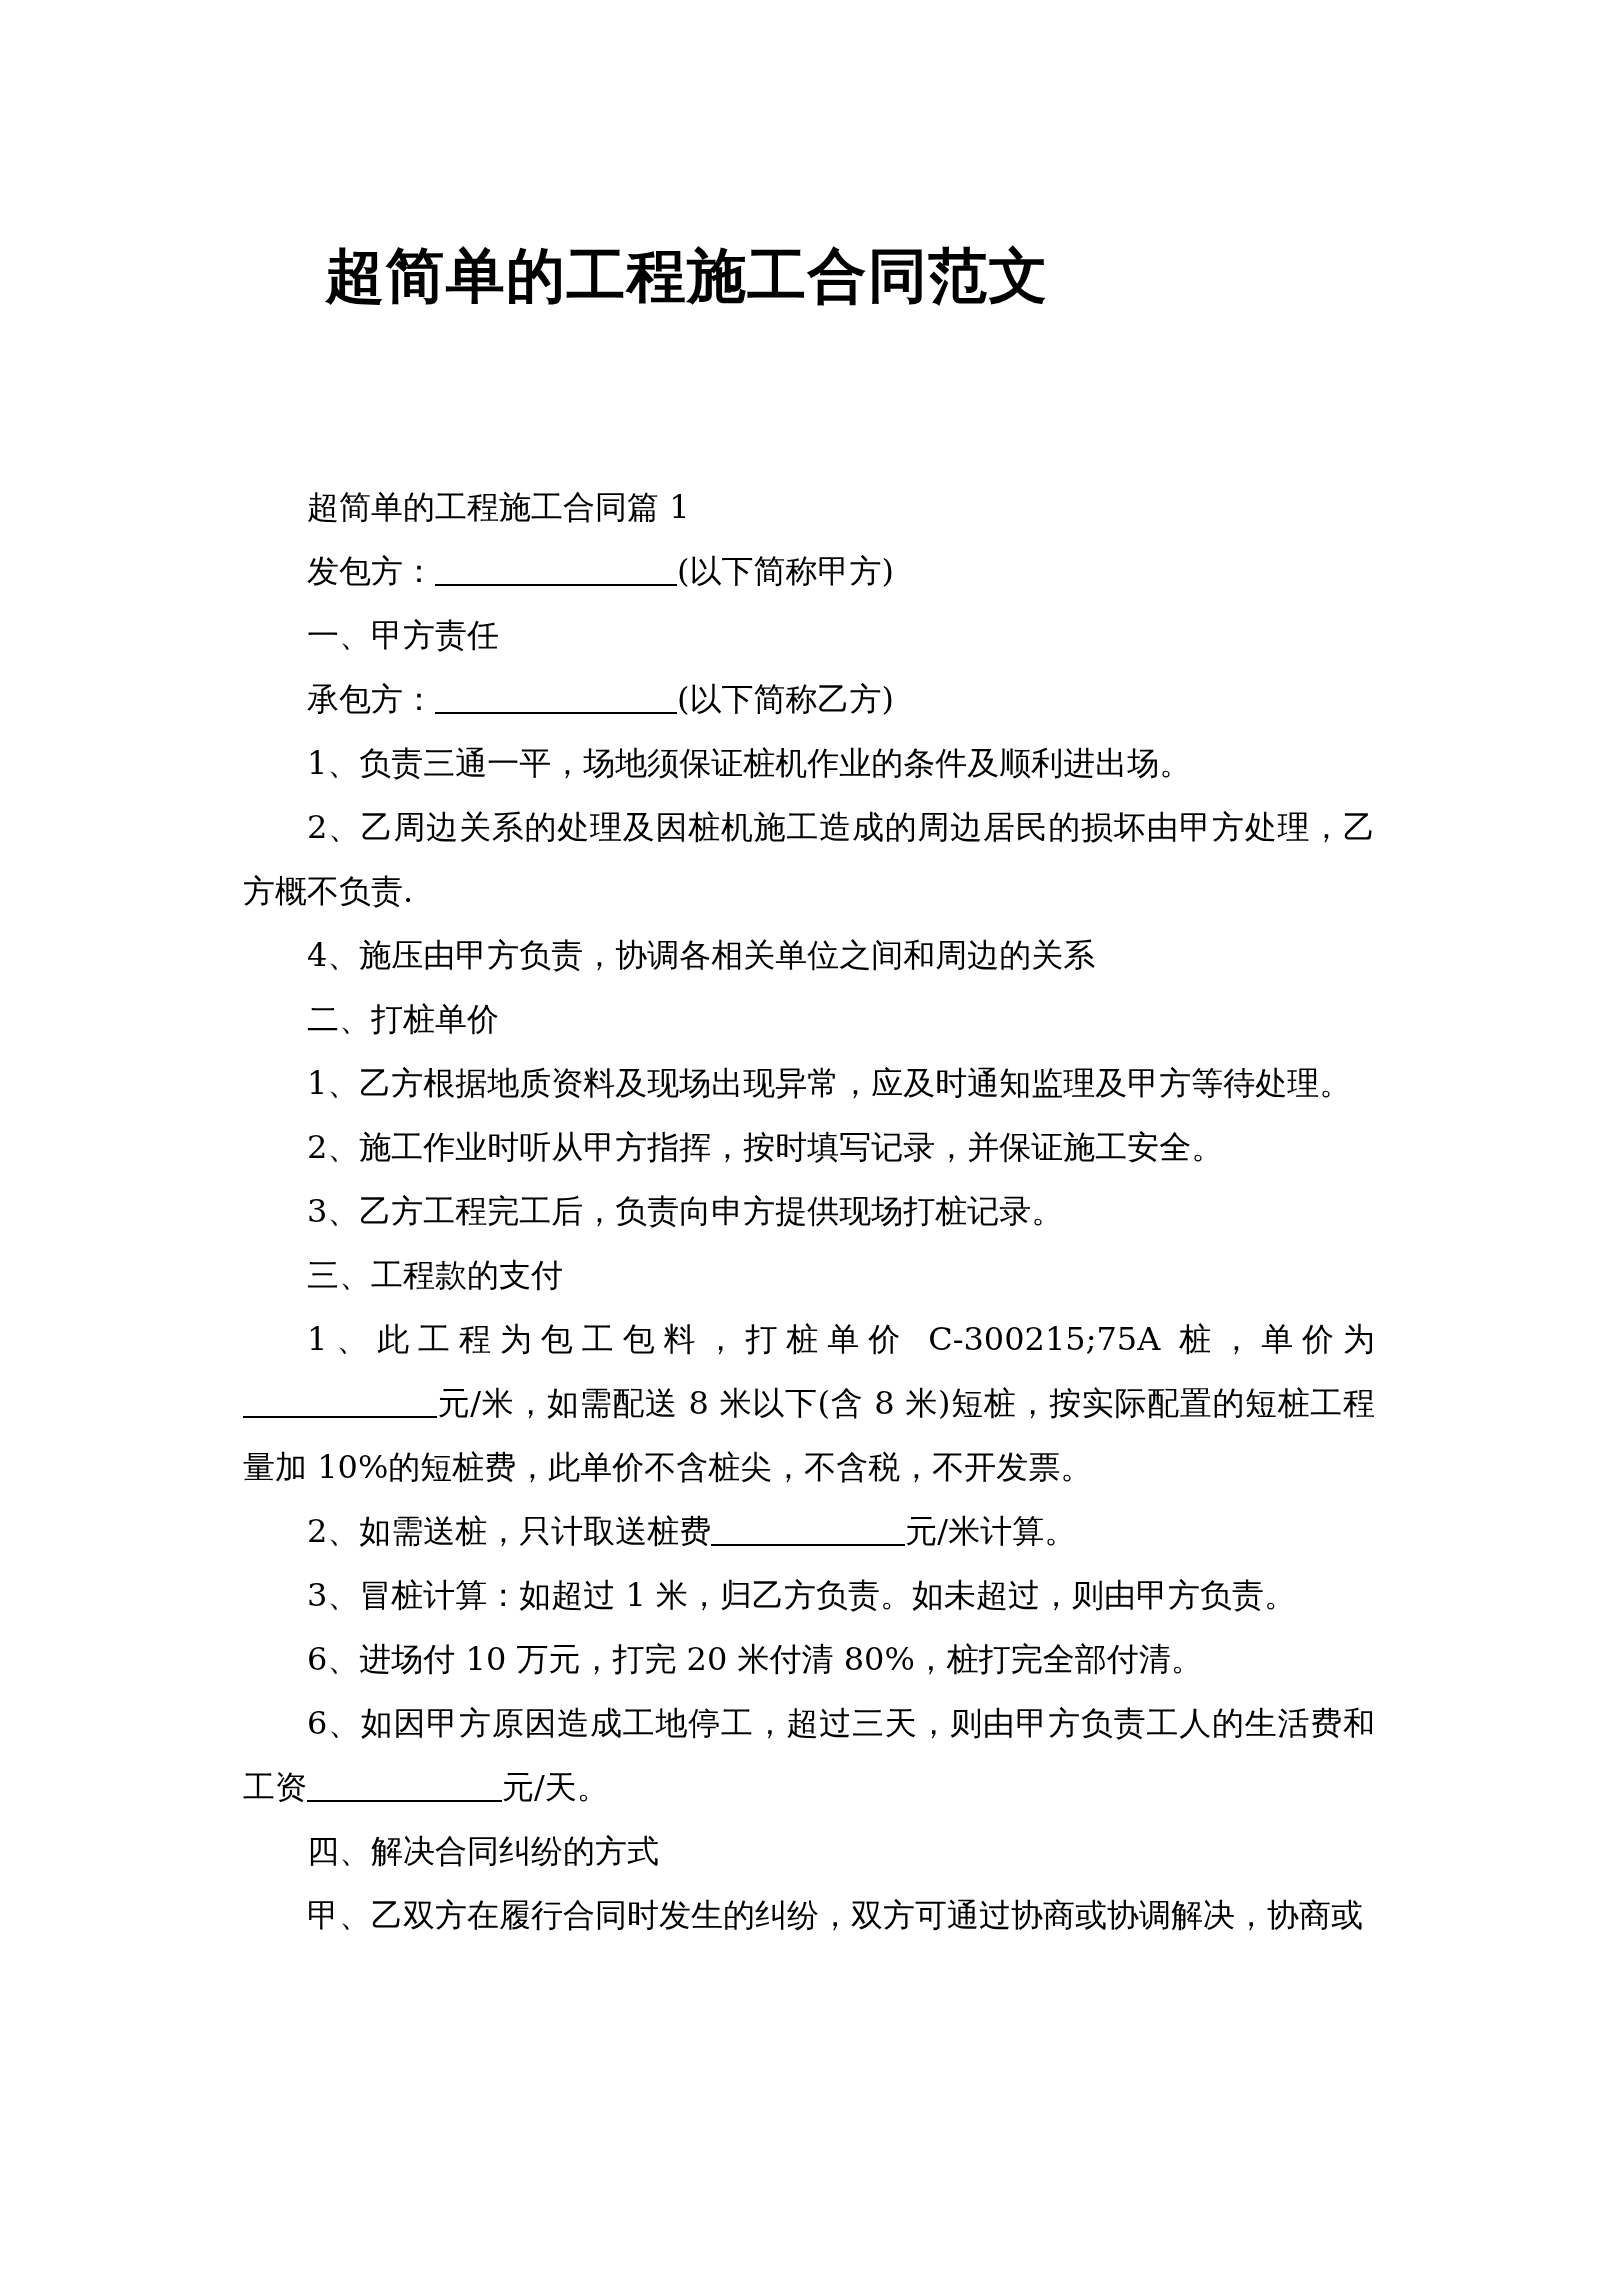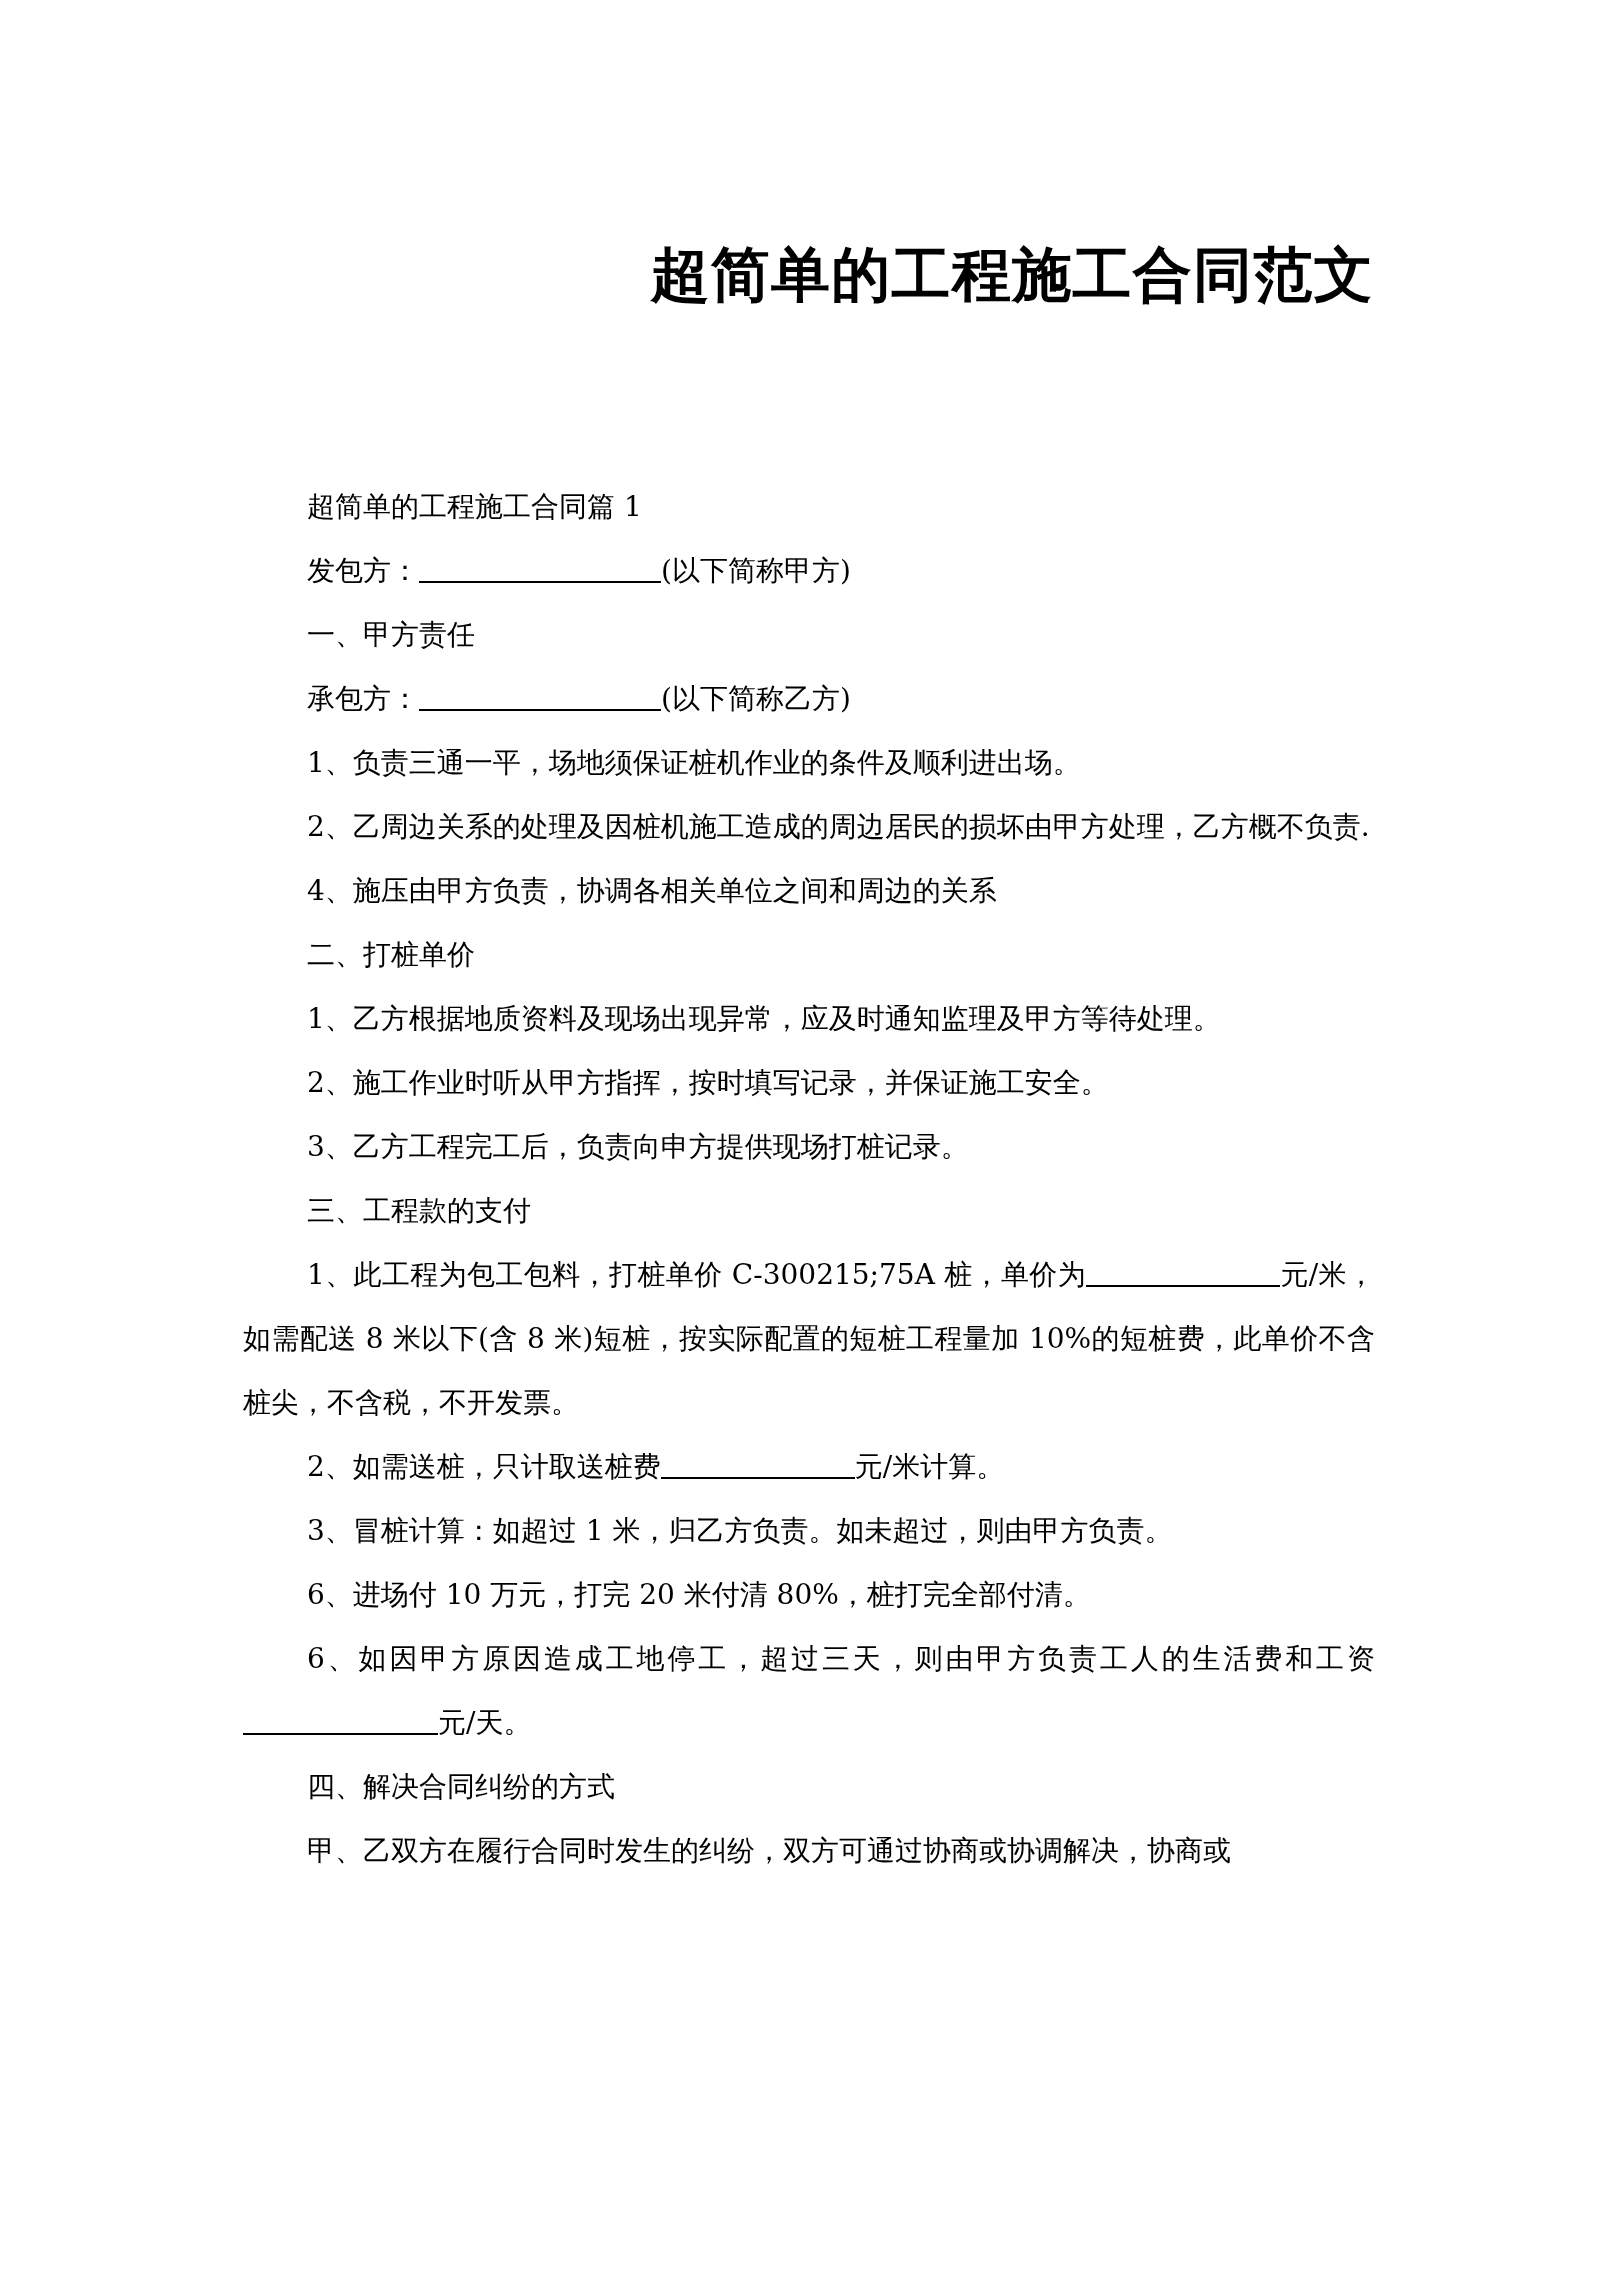--- a/index.html
+++ b/index.html
@@ -2,25 +2,25 @@
 <html style="font-size:10.5px"><head>
   <meta charset="utf-8">
   <style>
     html, body { margin: 0; padding: 0; background: #ffffff; }
     body {
       width: 1623px; height: 2295px; position: relative; overflow: hidden;
       font-family: "DejaVu Serif", "Liberation Serif", serif; color: #000;
     }
     .page-title {
       position: absolute; left: 0; top: 196px; width: 1374px;
-      text-align: right; font-size: 59px; line-height: 79px; letter-spacing: 1.3px; font-family: Liberation Serif, serif;
+      text-align: center; font-size: 59px; line-height: 79px; letter-spacing: 1.3px;
     }
     .body-text {
       position: absolute; left: 243px; top: 475px; width: 1132px;
-      font-size: 28px; line-height: 64px;
+      font-size: 32px; line-height: 64px;
     }
     .para { margin: 0; text-indent: 64px; text-align: justify; text-align-last: left; }
     .blank {
       display: inline-block; border-bottom: 2px solid #000; height: 1em;
       vertical-align: -0.12em; text-indent: 0;
     }
     .b-party { width: 242px; }
     .b-price { width: 194px; }
     .b-fee { width: 194px; }
     .b-wage { width: 195px; }

